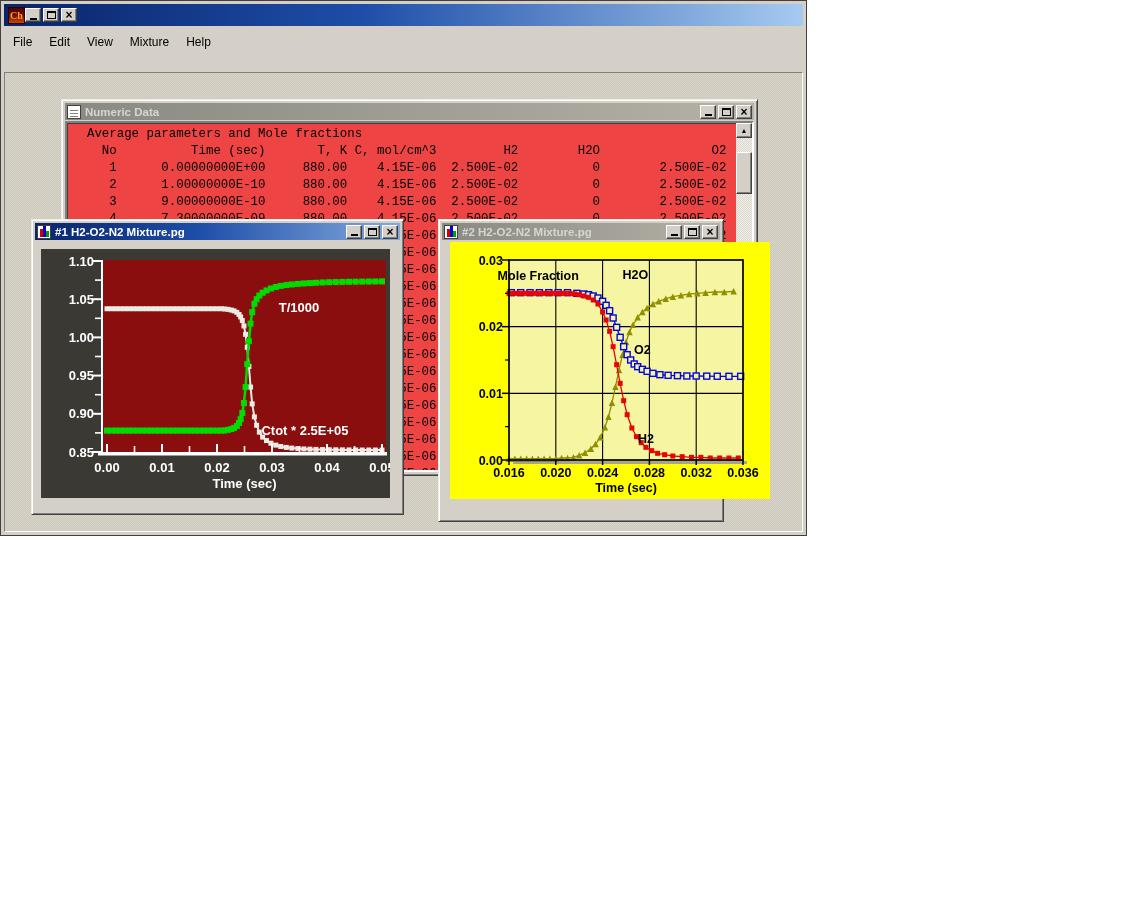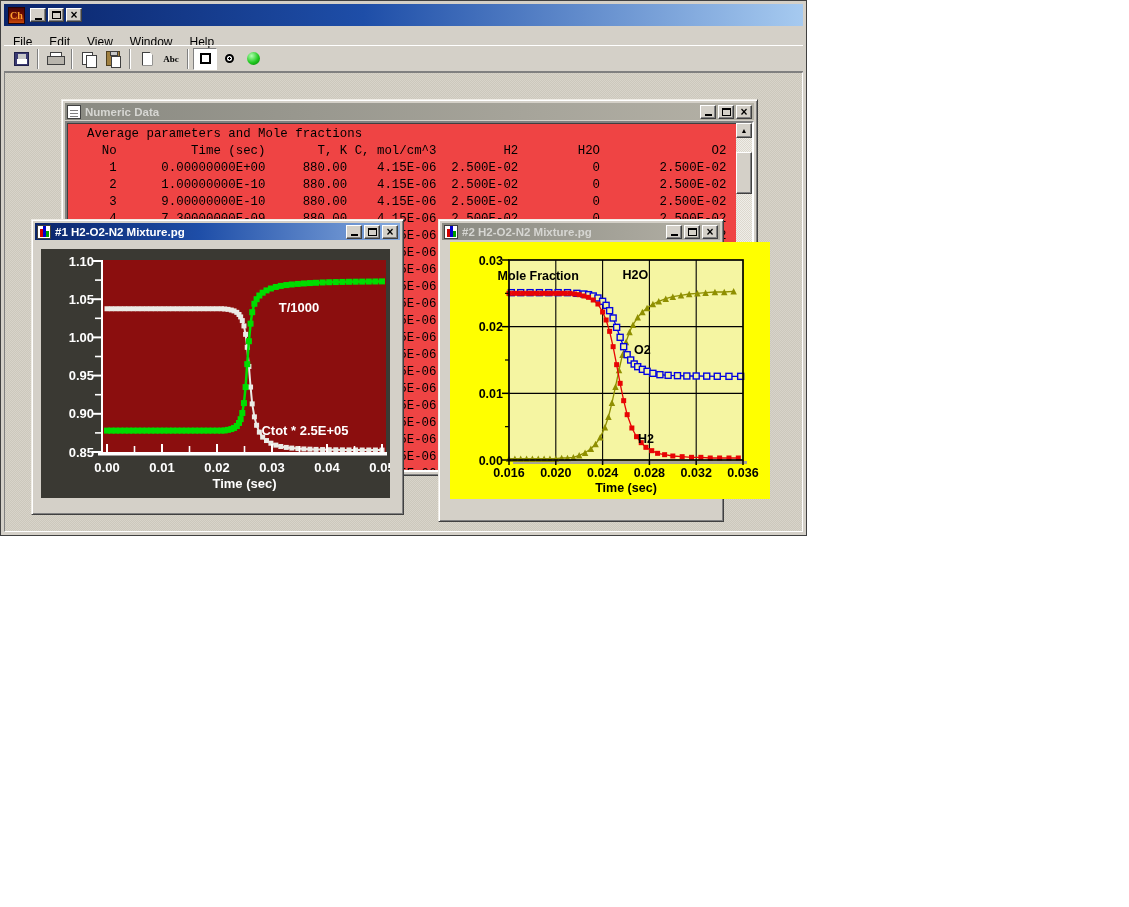--- a/index.html
+++ b/index.html
@@ -5,21 +5,21 @@
   html,body{margin:0;padding:0;}
   body{width:1129px;height:907px;background:#ffffff;position:relative;overflow:hidden;
        font-family:"Liberation Sans",sans-serif;}
   *{box-sizing:border-box;}
 
   
   .app{position:absolute;left:0;top:0;width:807px;height:536px;background:#d4d0c8;
        border:1px solid #404040;}
   .titlebar{position:absolute;left:3px;top:3px;right:3px;height:22px;
        background:linear-gradient(90deg,#0a246a 0%,#1e4ea8 45%,#a6caf0 100%);
-       display:flex;align-items:center;padding:0 4px;gap:5px;}
+       display:flex;align-items:center;padding:0 4px;}
   .titlebar .title{color:#fff;font-weight:bold;font-size:13px;flex:1;}
   .appicon{width:17px;height:17px;background:linear-gradient(180deg,#4a0404 0%,#7a1004 55%,#c84a08 100%);
        color:#ffa030;font-weight:bold;font-size:10px;font-family:"Liberation Serif",serif;
        display:flex;align-items:center;justify-content:center;border:1px solid #2a0202;}
   .tbtns{display:flex;gap:2px;margin-right:20px;}
   .tbtn{width:16px;height:14px;background:#d4d0c8;border:1px solid;
        border-color:#ffffff #404040 #404040 #ffffff;box-shadow:inset -1px -1px 0 #808080;
        display:flex;align-items:center;justify-content:center;font-size:11px;line-height:10px;
        color:#000;cursor:default;}
   .g-min{display:block;width:7px;height:2px;background:#000;margin-top:7px;}
@@ -130,57 +130,24 @@
       <div class="tbtn">
           <span class="g-x">×</span>
         </div>
     </div>
   </div>
 
   <div class="menubar">
     <span class="mi">File</span>
     <span class="mi">Edit</span>
     <span class="mi">View</span>
-    <span class="mi">Window</span>
+    <span class="mi">Mixture</span>
     <span class="mi">Help</span>
   </div>
 
-  <div class="toolbar">
-    <div class="tbbtn">
-        <i class="ic-save"></i>
-      </div>
-    <div class="tbsep"></div>
-    <div class="tbbtn">
-        <i class="ic-print"></i>
-      </div>
-    <div class="tbsep"></div>
-    <div class="tbbtn">
-        <i class="ic-copy"></i>
-      </div>
-    <div class="tbbtn">
-        <i class="ic-paste"></i>
-      </div>
-    <div class="tbsep"></div>
-    <div class="tbbtn">
-        <i class="ic-new"></i>
-      </div>
-    <div class="tbbtn">
-        <span class="ic-abc">Abc</span>
-      </div>
-    <div class="tbsep"></div>
-    <div class="tbbtn pressed">
-        <i class="ic-frame"></i>
-      </div>
-    <div class="tbbtn">
-        <i class="ic-radio"></i>
-      </div>
-    <div class="tbbtn">
-        <i class="ic-sphere"></i>
-      </div>
-  </div>
 
   <div class="mdi">
 
     <div class="win" id="win-numeric">
       <div class="wtitle inactive">
         <span class="wicon doc-icon">
           <i style="top:4px;"></i>
           <i style="top:7px;"></i>
           <i style="top:10px;"></i>
         </span>

